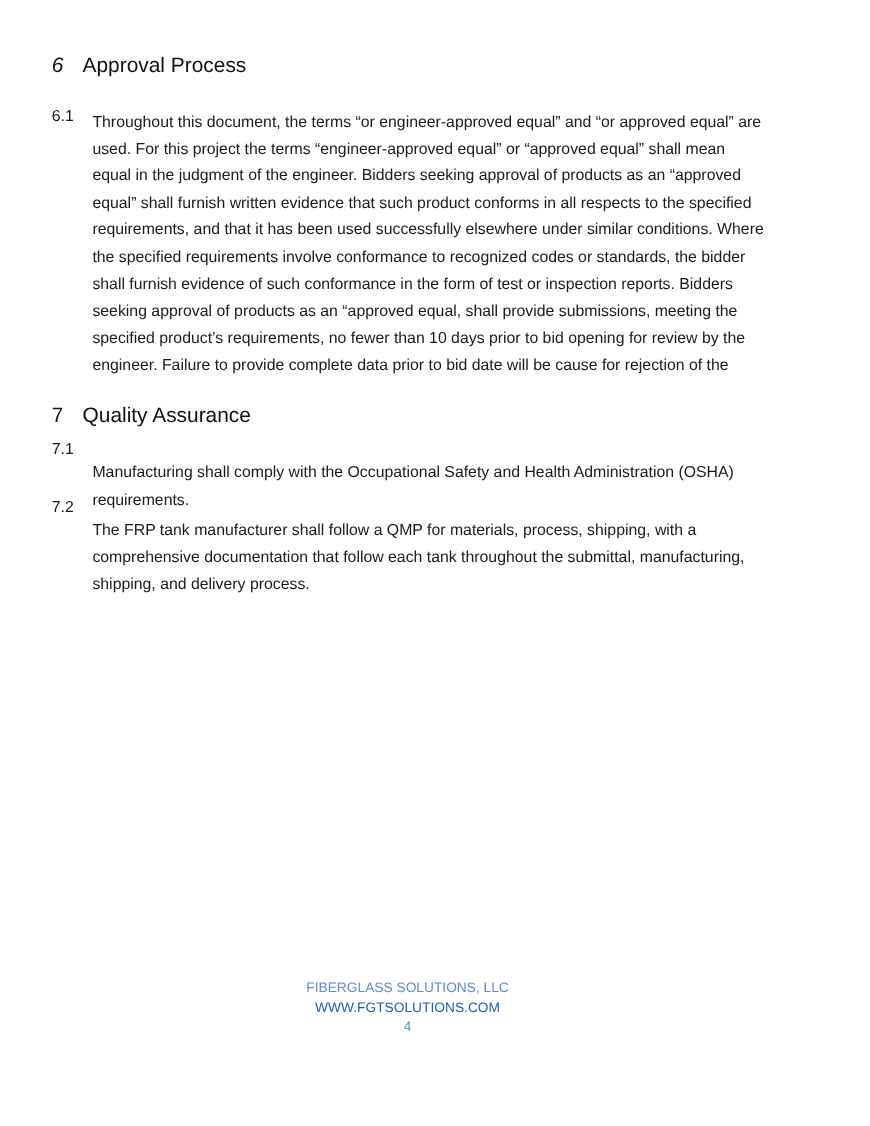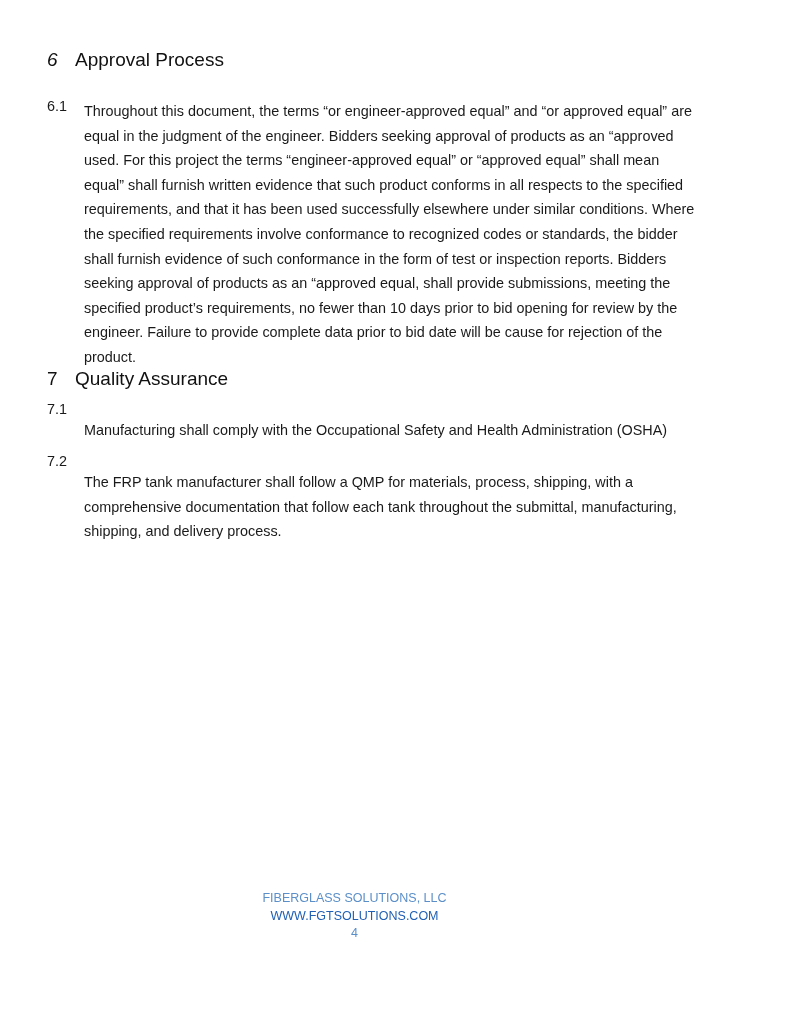--- a/index.html
+++ b/index.html
@@ -14,61 +14,61 @@
       font-size: 19px; font-weight: normal; color: #111;
       display: flex; align-items: baseline;
     }
     .heading .num { width: 28px; display: inline-block; }
     .heading .num.italic { font-style: italic; }
     .item { position: absolute; left: 47px; width: 720px; font-size: 14.4px; }
     .item .inum { position: absolute; left: 0; top: 0; }
     .item .lines { position: absolute; left: 37px; top: 0; margin-top: 21px; }
     .item .line { height: 24.6px; line-height: 24.6px; white-space: nowrap; }
     .footer {
-      position: absolute; left: 0; width: 709px; top: 890px;
+      position: absolute; left: 16px; width: 709px; top: 890px;
       text-align: center; font-size: 12.5px; color: #5b8fc9; line-height: 17.5px;
     }
     .footer a { color: #1f5fb4; }
   </style>
 </head>
 <body>
 
 <div class="page">
 
   <div class="heading" style="top:49px;">
     <span class="num italic">6</span>
     <span>Approval Process</span>
   </div>
 
   <div class="item" style="top:78px;">
     <span class="inum" style="top:16px; line-height:24.6px;">6.1</span>
     <div class="lines">
       <div class="line">Throughout this document, the terms “or engineer-approved equal” and “or approved equal” are</div>
+      <div class="line">used.  For this project the terms “engineer-approved equal” or “approved equal” shall mean</div>
       <div class="line">equal in the judgment of the engineer.  Bidders seeking approval of products as an “approved</div>
-      <div class="line">used.  For this project the terms “engineer-approved equal” or “approved equal” shall mean</div>
       <div class="line">equal” shall furnish written evidence that such product conforms in all respects to the specified</div>
       <div class="line">requirements, and that it has been used successfully elsewhere under similar conditions.  Where</div>
       <div class="line">the specified requirements involve conformance to recognized codes or standards, the bidder</div>
       <div class="line">shall furnish evidence of such conformance in the form of test or inspection reports.  Bidders</div>
       <div class="line">seeking approval of products as an “approved equal, shall provide submissions, meeting the</div>
       <div class="line">specified product’s requirements, no fewer than 10 days prior to bid opening for review by the</div>
       <div class="line">engineer.  Failure to provide complete data prior to bid date will be cause for rejection of the</div>
-      <div class="line">product.</div>
     </div>
   </div>
 
   <div class="heading" style="top:368px;">
     <span class="num">7</span>
     <span>Quality Assurance</span>
   </div>
 
   <div class="item" style="top:397px;">
     <span class="inum" style="line-height:24.6px;">7.1</span>
     <div class="lines">
       <div class="line">Manufacturing shall comply with the Occupational Safety and Health Administration (OSHA)</div>
+      <div class="line">requirements.</div>
     </div>
   </div>
 
   <div class="item" style="top:449px;">
     <span class="inum" style="line-height:24.6px;">7.2</span>
     <div class="lines">
       <div class="line">The FRP tank manufacturer shall follow a QMP for materials, process, shipping, with a</div>
       <div class="line">comprehensive documentation that follow each tank throughout the submittal, manufacturing,</div>
       <div class="line">shipping, and delivery process.</div>
     </div>

